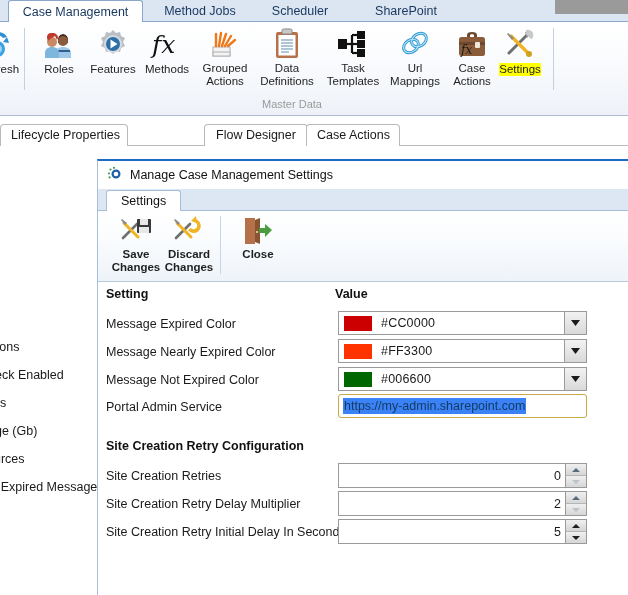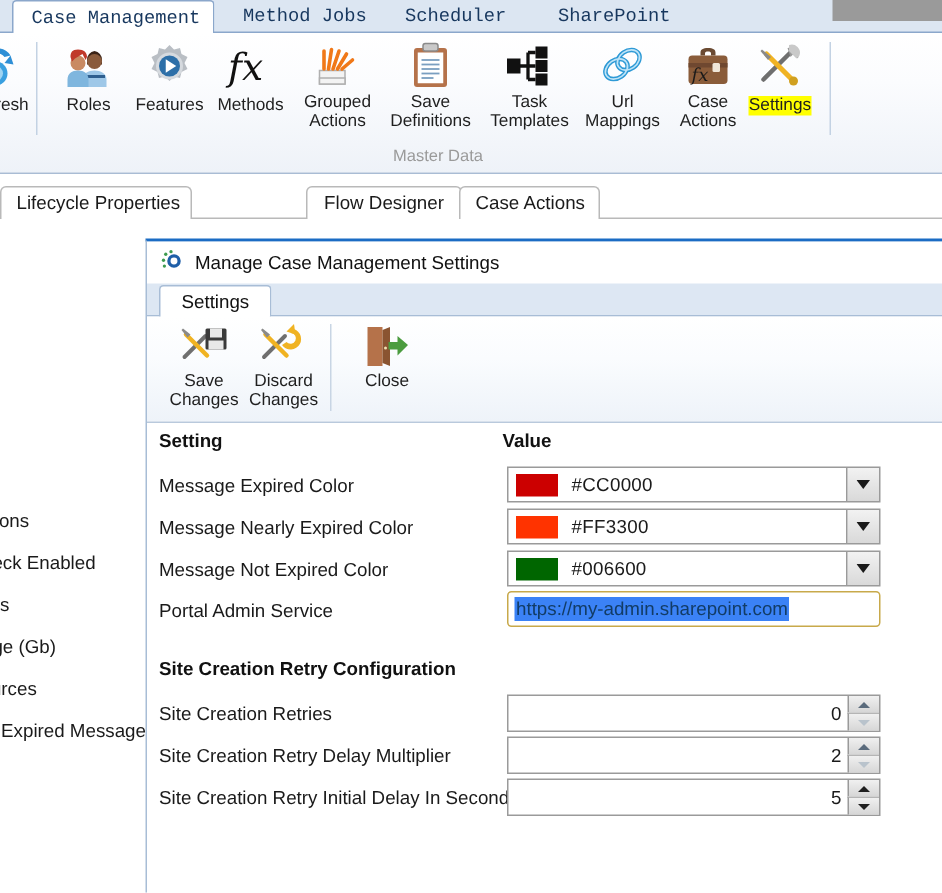--- a/index.html
+++ b/index.html
@@ -18,21 +18,21 @@
   #ribbon-area{ position:absolute; left:0; top:0; width:628px; height:117px; }
   #ribbon-tabstrip{
     position:absolute; left:0; top:0; width:628px; height:22px;
     background:#dce6f2;
     border-bottom:1px solid #8ba7cb;
   }
   .rib-tab{
     position:absolute; top:1px; height:21px;
     line-height:21px; padding:0 12px;
     font-size:12.5px; color:#17375e; text-align:center;
-    white-space:nowrap; cursor:default;font-family:Liberation Mono, monospace;
+    white-space:nowrap; cursor:default;
   }
   .rib-tab.active{
     background:#ffffff;
     border:1px solid #8ba7cb;
     border-bottom:1px solid #ffffff;
     border-radius:3px 3px 0 0;
     top:0px; height:23px; line-height:22px;
     color:#17375e;
   }
   #caption-stub{
@@ -107,20 +107,21 @@
     position:absolute; left:8px; top:1px; height:22px; line-height:21px;
     padding:0 14px; font-size:12.5px; color:#111;
     background:#ffffff;
     border:1px solid #a8bdd6; border-bottom:1px solid #ffffff;
     border-radius:3px 3px 0 0;
   }
   #dlg-toolbar{
     position:absolute; left:0; top:50px; width:531px; height:71px;
     background:linear-gradient(to bottom,#ffffff 0%,#fafcfe 40%,#eef3f9 100%);
     border-bottom:1px solid #b9c9dc;
+    font-weight:bold;
   }
   .tb-btn{
     position:absolute; top:3px; text-align:center; cursor:default; width:56px;
   }
   .tb-ico{ height:34px; display:flex; align-items:center; justify-content:center; }
   .tb-lab{ font-size:11.5px; line-height:13px; color:#1f1f1f; }
   .tb-sep{ position:absolute; top:5px; width:1px; height:58px; background:#c8d5e4; }
 
   
   #form{
@@ -275,21 +276,21 @@
           <rect x="8" y="1" width="10" height="5" rx="1.5" fill="#c9c9c9" stroke="#8a8a8a"></rect>
           <g stroke="#7a9fc0" stroke-width="1.2">
             <line x1="7" y1="12" x2="19" y2="12"></line>
             <line x1="7" y1="15" x2="19" y2="15"></line>
             <line x1="7" y1="18" x2="19" y2="18"></line>
             <line x1="7" y1="21" x2="19" y2="21"></line>
             <line x1="7" y1="24" x2="15" y2="24"></line>
           </g>
         </svg>
       </div>
-      <div class="rib-lab">Save Definitions</div>
+      <div class="rib-lab">Data Definitions</div>
     </div>
 
     <div class="rib-btn" style="left:320px;width:66px;">
       <div class="rib-ico">
         <svg width="32" height="30" viewBox="0 0 32 30">
           <g stroke="#111" stroke-width="2.2" fill="none">
             <line x1="9" y1="15" x2="15" y2="15"></line>
             <line x1="15" y1="6" x2="15" y2="24"></line>
             <line x1="15" y1="6" x2="20" y2="6"></line>
             <line x1="15" y1="15" x2="20" y2="15"></line>

